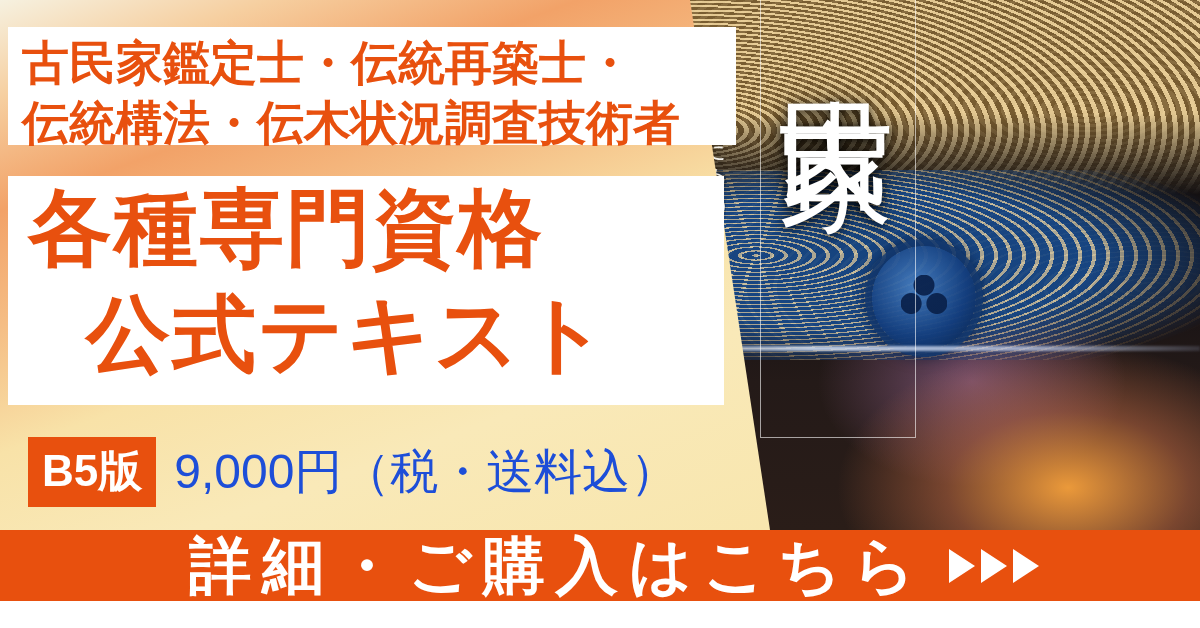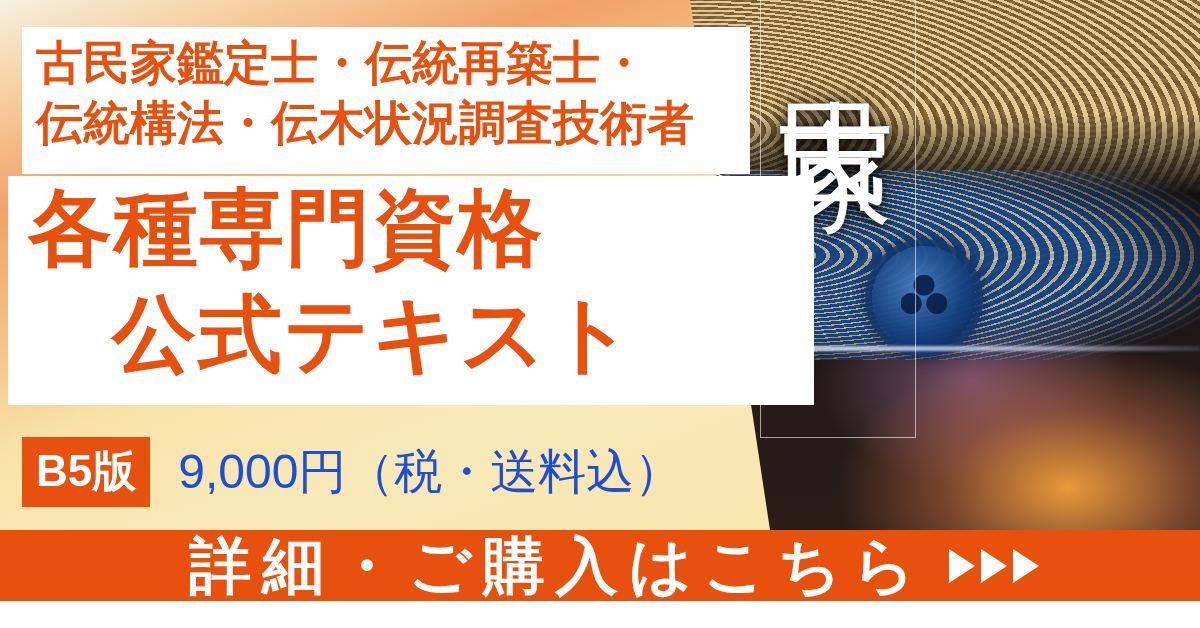--- a/index.html
+++ b/index.html
@@ -141,55 +141,55 @@
             clip-path:polygon(0 0, 690px 0, 770px 530px, 0 530px);
   }
 
   
   .white-box {
     position:absolute;
     background:#ffffff;
   }
 
   .box-qualifications {
-    left:22px; top:27px;
-    width:728px; height:147px;
+    left:8px; top:27px;
+    width:728px; height:118px;
     padding:6px 0 0 14px;
   }
   .box-qualifications .qline {
     color:#e8500e;
     font-size:47px;
     font-weight:bold;
     line-height:1.28;
     letter-spacing:0px;
     white-space:nowrap;
   }
 
   .box-headline {
     left:8px; top:176px;
-    width:806px; height:229px;
+    width:716px; height:229px;
   }
   .box-headline .hline {
     color:#e8500e;
     font-weight:bold;
     font-size:84px;
     line-height:1.26;
     letter-spacing:2px;
     white-space:nowrap;
     padding-left:20px;
   }
-  .box-headline .hline.indent { padding-left:104px; }
+  .box-headline .hline.indent { padding-left:78px; }
 
   
   .price-row {
     position:absolute;
-    left:22px; top:437px;
+    left:28px; top:437px;
     display:flex;
     align-items:center;
-    gap:28px;
+    gap:18px;
   }
   .badge-b5 {
     background:#e8500e;
     color:#ffffff;
     font-size:44px;
     font-weight:bold;
     line-height:1;
     padding:12px 14px 14px 14px;
     letter-spacing:0px;
     white-space:nowrap;

